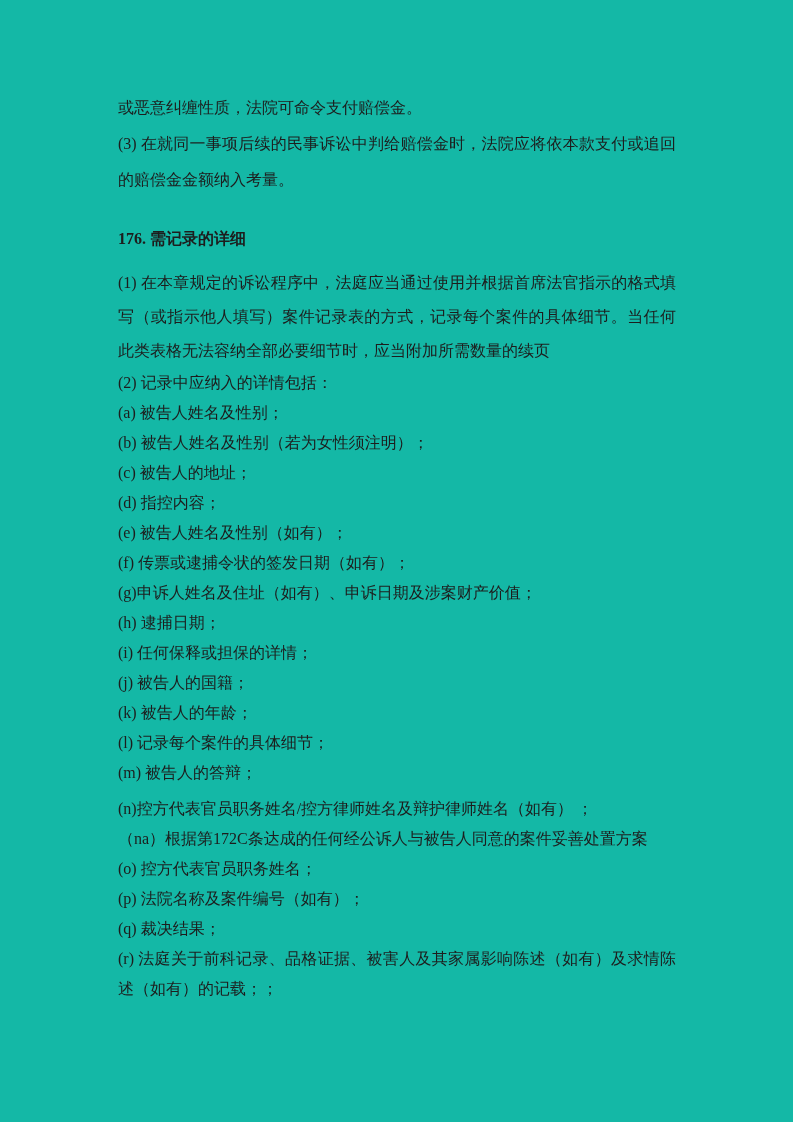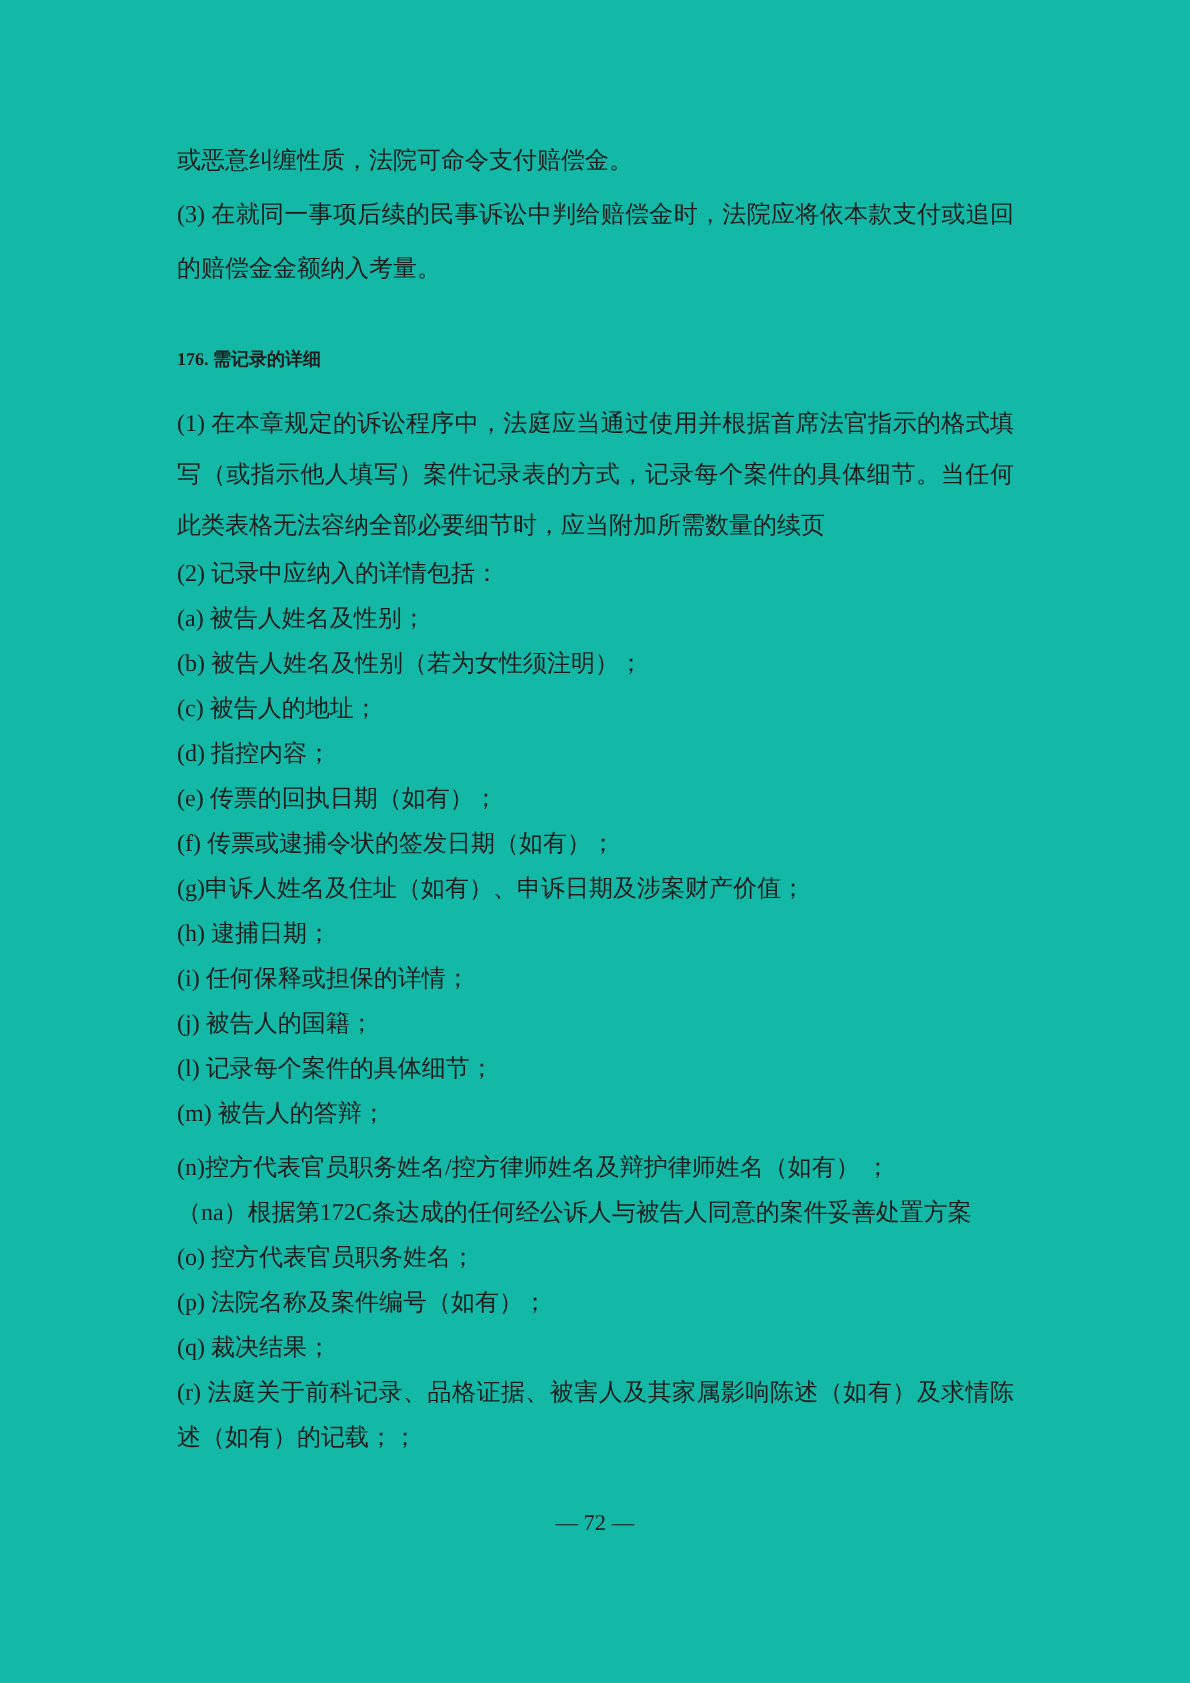--- a/index.html
+++ b/index.html
@@ -23,21 +23,21 @@
     width: 558px;
     font-size: 16px;
   }
   .content p { margin: 0; }
   .para {
     line-height: 36px;
     text-align: justify;
     margin-bottom: 4px;
   }
   .heading {
-    font-size: 12px;
+    font-size: 16px;
     font-weight: bold;
     line-height: 34px;
     margin: 24px 0 10px 0;
   }
   .body-para {
     line-height: 34px;
     text-align: justify;
   }
   .body-para-tight {
     line-height: 30px;
@@ -72,31 +72,31 @@
 
     <h2 class="heading">176. 需记录的详细</h2>
 
     <p class="body-para">(1) 在本章规定的诉讼程序中，法庭应当通过使用并根据首席法官指示的格式填写（或指示他人填写）案件记录表的方式，记录每个案件的具体细节。当任何此类表格无法容纳全部必要细节时，应当附加所需数量的续页</p>
     <p class="body-para-tight">(2) 记录中应纳入的详情包括：</p>
 
     <p class="item">(a) 被告人姓名及性别；</p>
     <p class="item">(b) 被告人姓名及性别（若为女性须注明）；</p>
     <p class="item">(c) 被告人的地址；</p>
     <p class="item">(d) 指控内容；</p>
-    <p class="item">(e) 传票的回执日期（如有）；</p>
+    <p class="item">(e) 被告人姓名及性别（如有）；</p>
     <p class="item">(f) 传票或逮捕令状的签发日期（如有）；</p>
     <p class="item">(g)申诉人姓名及住址（如有）、申诉日期及涉案财产价值；</p>
     <p class="item">(h) 逮捕日期；</p>
     <p class="item">(i) 任何保释或担保的详情；</p>
     <p class="item">(j) 被告人的国籍；</p>
+    <p class="item">(k) 被告人的年龄；</p>
     <p class="item">(l) 记录每个案件的具体细节；</p>
     <p class="item">(m) 被告人的答辩；</p>
     <p class="item gap-top">(n)控方代表官员职务姓名/控方律师姓名及辩护律师姓名（如有） ；</p>
     <p class="item">（na）根据第172C条达成的任何经公诉人与被告人同意的案件妥善处置方案</p>
     <p class="item">(o) 控方代表官员职务姓名；</p>
     <p class="item">(p) 法院名称及案件编号（如有）；</p>
     <p class="item">(q) 裁决结果；</p>
     <p class="item">(r) 法庭关于前科记录、品格证据、被害人及其家属影响陈述（如有）及求情陈述（如有）的记载；；</p>
 
   </div>
 
-  <div class="footer">— 72 —</div>
 </div>
 
 </body></html>

